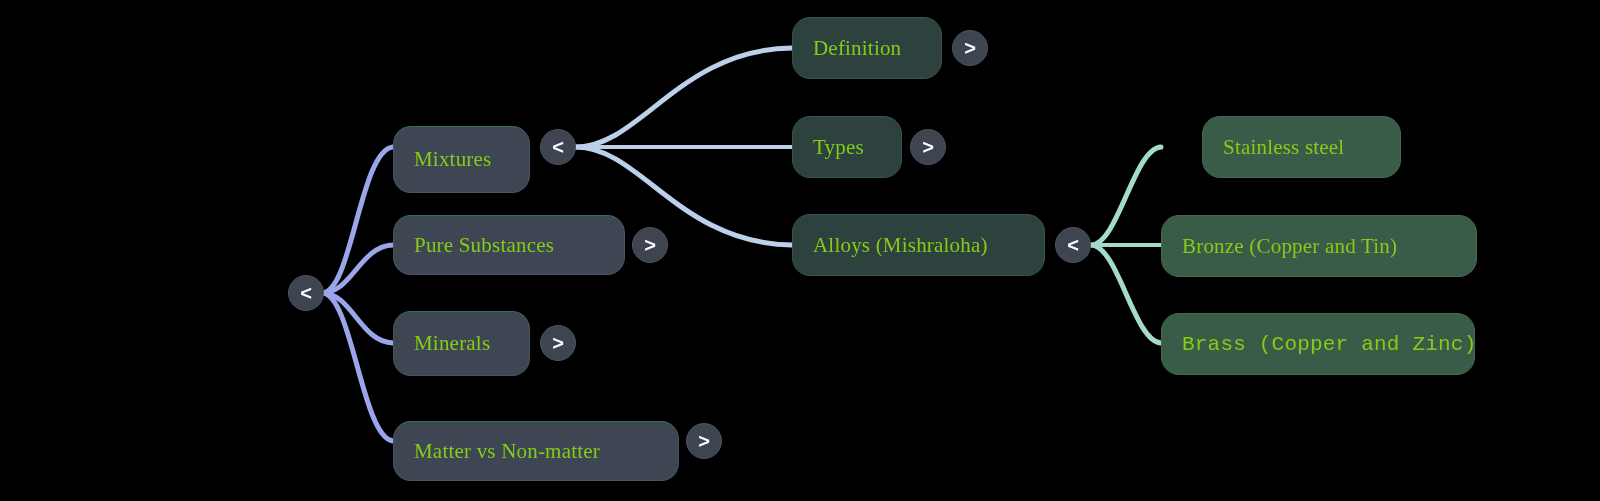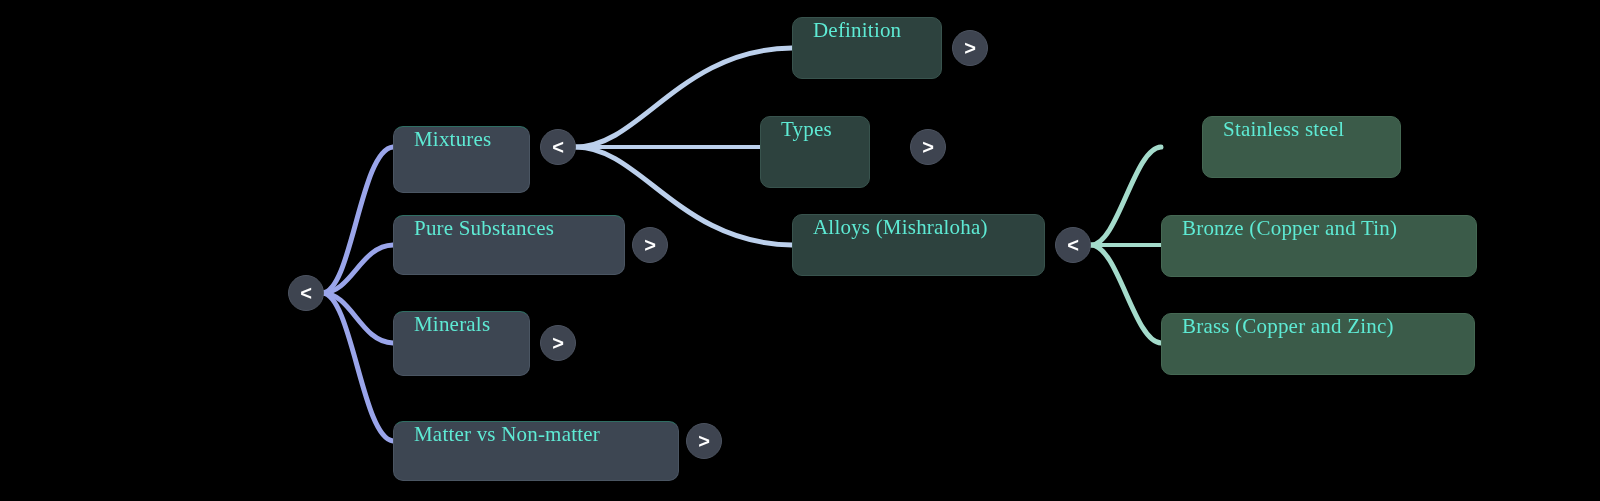--- a/index.html
+++ b/index.html
@@ -1,19 +1,19 @@
 <!DOCTYPE html>
 <html><head>
 <meta charset="utf-8">
 <style>
   html,body{margin:0;padding:0;background:#000;}
   #stage{position:relative;width:1600px;height:501px;background:#000000;overflow:hidden;
          font-family:"Liberation Serif","DejaVu Serif",serif;}
-  .node{position:absolute;box-sizing:border-box;display:flex;
-        border-radius:10px;color:#5eead4;font-size:21px;letter-spacing:.2px;
+  .node{position:absolute;box-sizing:border-box;display:flex;align-items:center;
+        border-radius:18px;color:#84cc16;font-size:21px;letter-spacing:.2px;
         padding:0 20px;white-space:nowrap;}
   .node.root{background:#55556f;border:1px solid #6b6b85;}
   .node.l2{background:#3d4652;border:1px solid #4a5562;border-top:1px solid #2f6e63;}
   .node.l3{background:#2d423e;border:1px solid #38534d;}
   .node.l4{background:#3b5b49;border:1px solid #456853;}
   .toggle{position:absolute;width:36px;height:36px;border-radius:50%;
           background:#3e4450;border:1px solid #4c5360;color:#ffffff;
           display:flex;align-items:center;justify-content:center;
           font-family:"Liberation Sans",sans-serif;font-size:20px;font-weight:700;
           line-height:1;cursor:pointer;box-sizing:border-box;}
@@ -67,35 +67,35 @@
   <div class="node l2" style="left:393px;top:411px;width:286px;height:60px;margin-top:10px;">
     <span>Matter vs Non-matter</span>
   </div>
   <div class="toggle" style="left:686px;top:423px;">&gt;</div>
 
   <div class="node l3" style="left:792px;top:17px;width:150px;height:62px;">
     <span>Definition</span>
   </div>
   <div class="toggle" style="left:952px;top:30px;">&gt;</div>
 
-  <div class="node l3" style="left:760px;top:116px;width:110px;height:72px;">
+  <div class="node l3" style="left:792px;top:116px;width:110px;height:62px;">
     <span>Types</span>
   </div>
   <div class="toggle" style="left:910px;top:129px;">&gt;</div>
 
   <div class="node l3" style="left:792px;top:214px;width:253px;height:62px;">
     <span>Alloys (Mishraloha)</span>
   </div>
   <div class="toggle" style="left:1055px;top:227px;">&lt;</div>
 
   <div class="node l4" style="left:1161px;top:116px;width:199px;height:62px;margin-left:41px;">
     <span>Stainless steel</span>
   </div>
 
   <div class="node l4" style="left:1161px;top:215px;width:316px;height:62px;">
     <span>Bronze (Copper and Tin)</span>
   </div>
 
-  <div class="node l4" style="left:1161px;top:313px;width:314px;height:62px;">
+  <div class="node l4" style="left:1161px;top:313px;width:314px;height:62px;font-family:Liberation Mono, monospace;">
     <span>Brass (Copper and Zinc)</span>
   </div>
 
 </div>
 
 </body></html>

